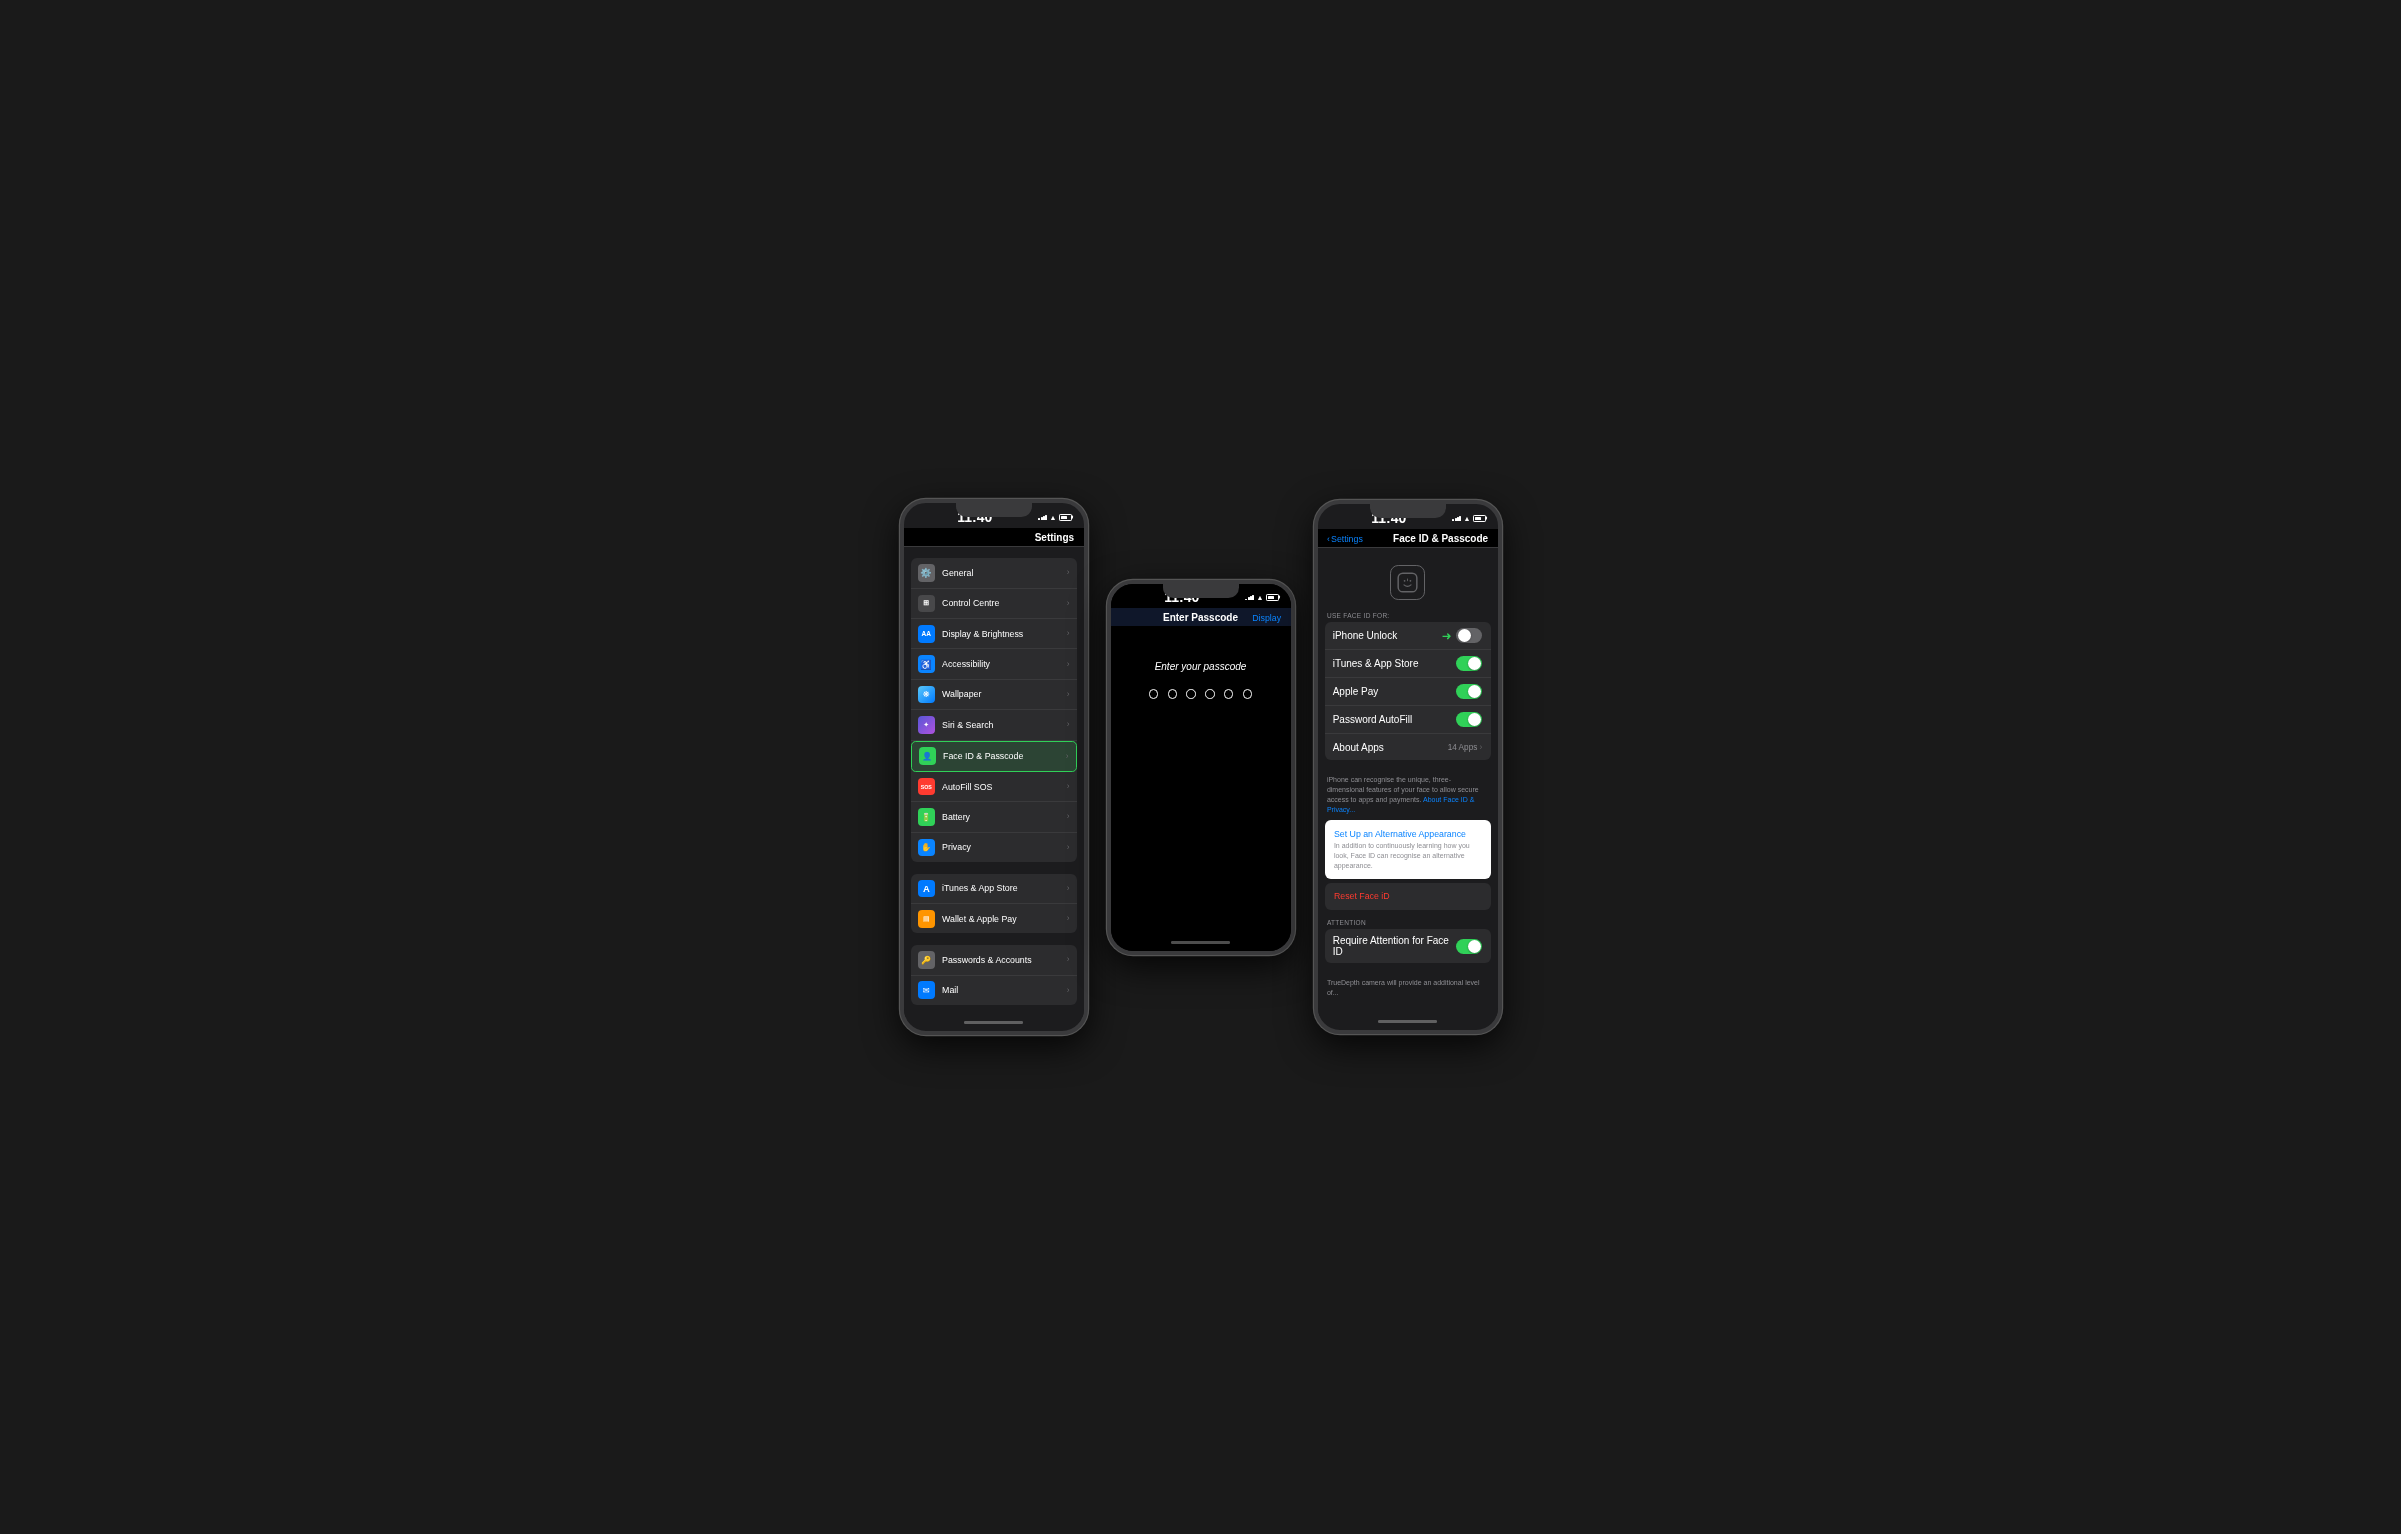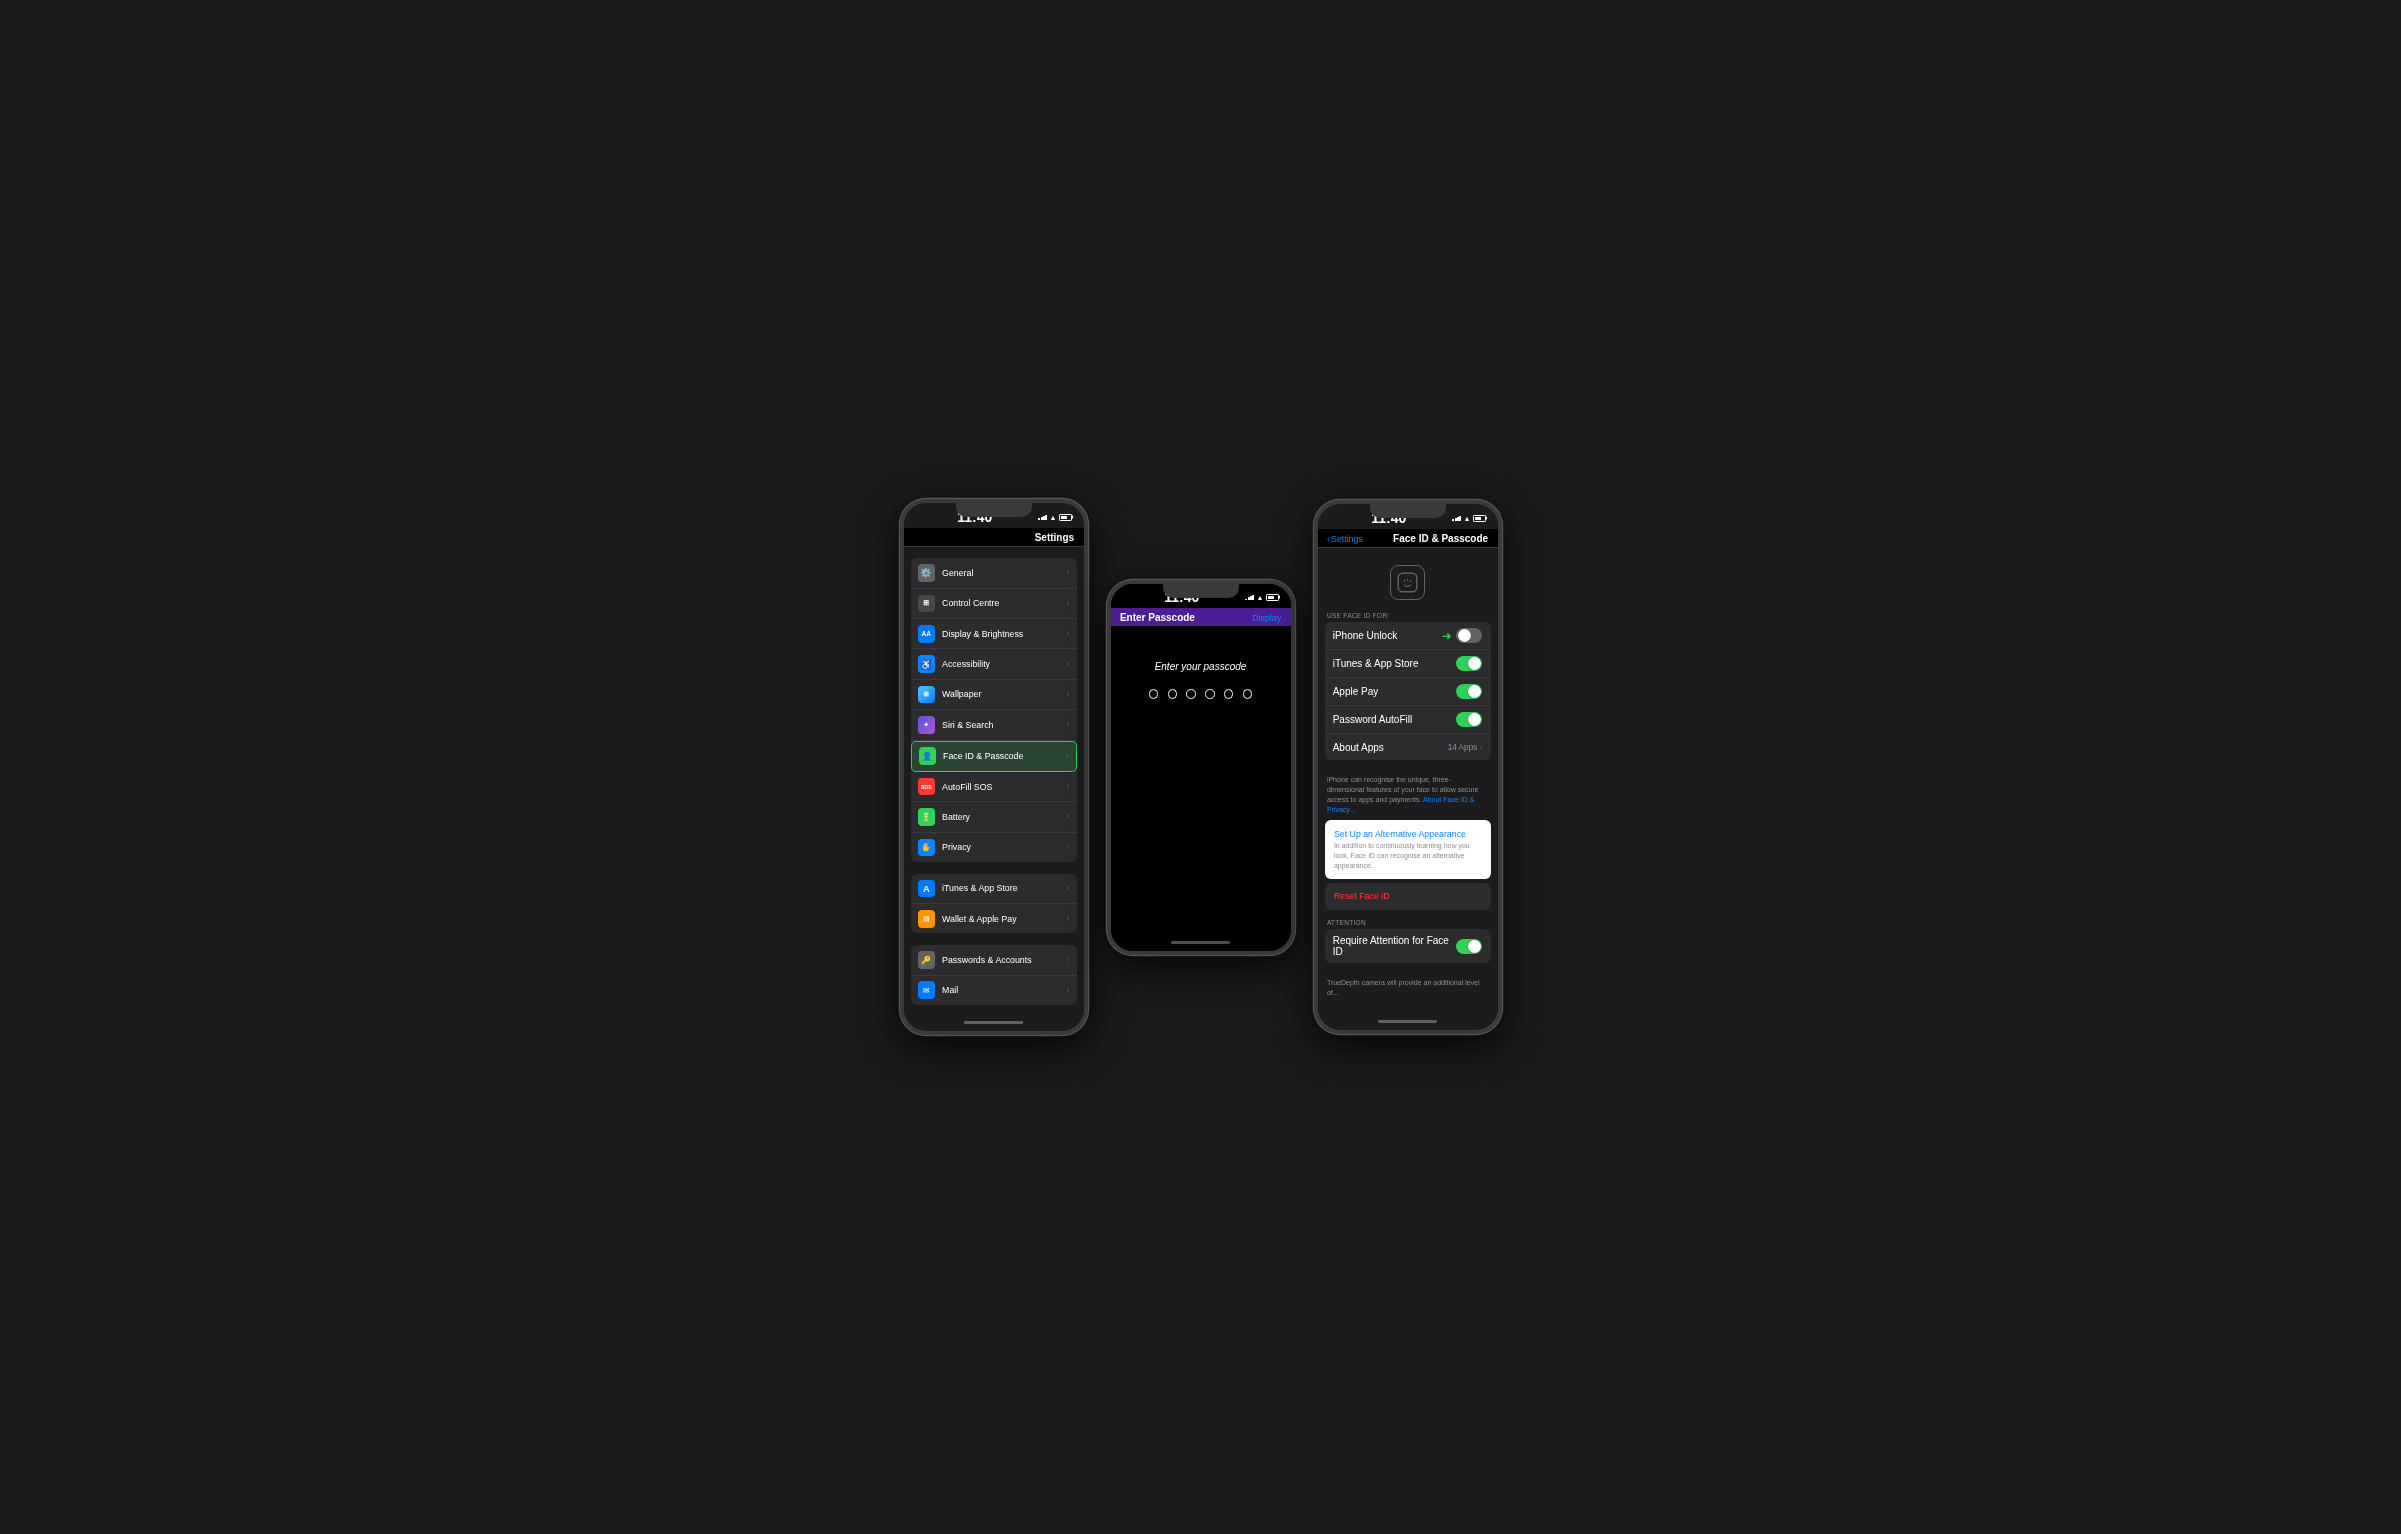--- a/index.html
+++ b/index.html
@@ -329,24 +329,24 @@
       width: 59px;
       height: 2.3px;
       background: #fff;
       border-radius: 1.2px;
       opacity: 0.3;
     }
 
     
     .passcode-nav {
       display: flex;
-      justify-content: flex-start;
+      justify-content: center;
       align-items: center;
       padding: 4.7px 9.4px 2.3px;
-      background: #4c1d95;
+      background: #0f172a;
       position: relative;
     }
     .passcode-nav .nav-title {
       font-size: 10px;
       font-weight: 600;
       color: #fff;
     }
     .passcode-nav .nav-action {
       position: absolute;
       right: 9.4px;

